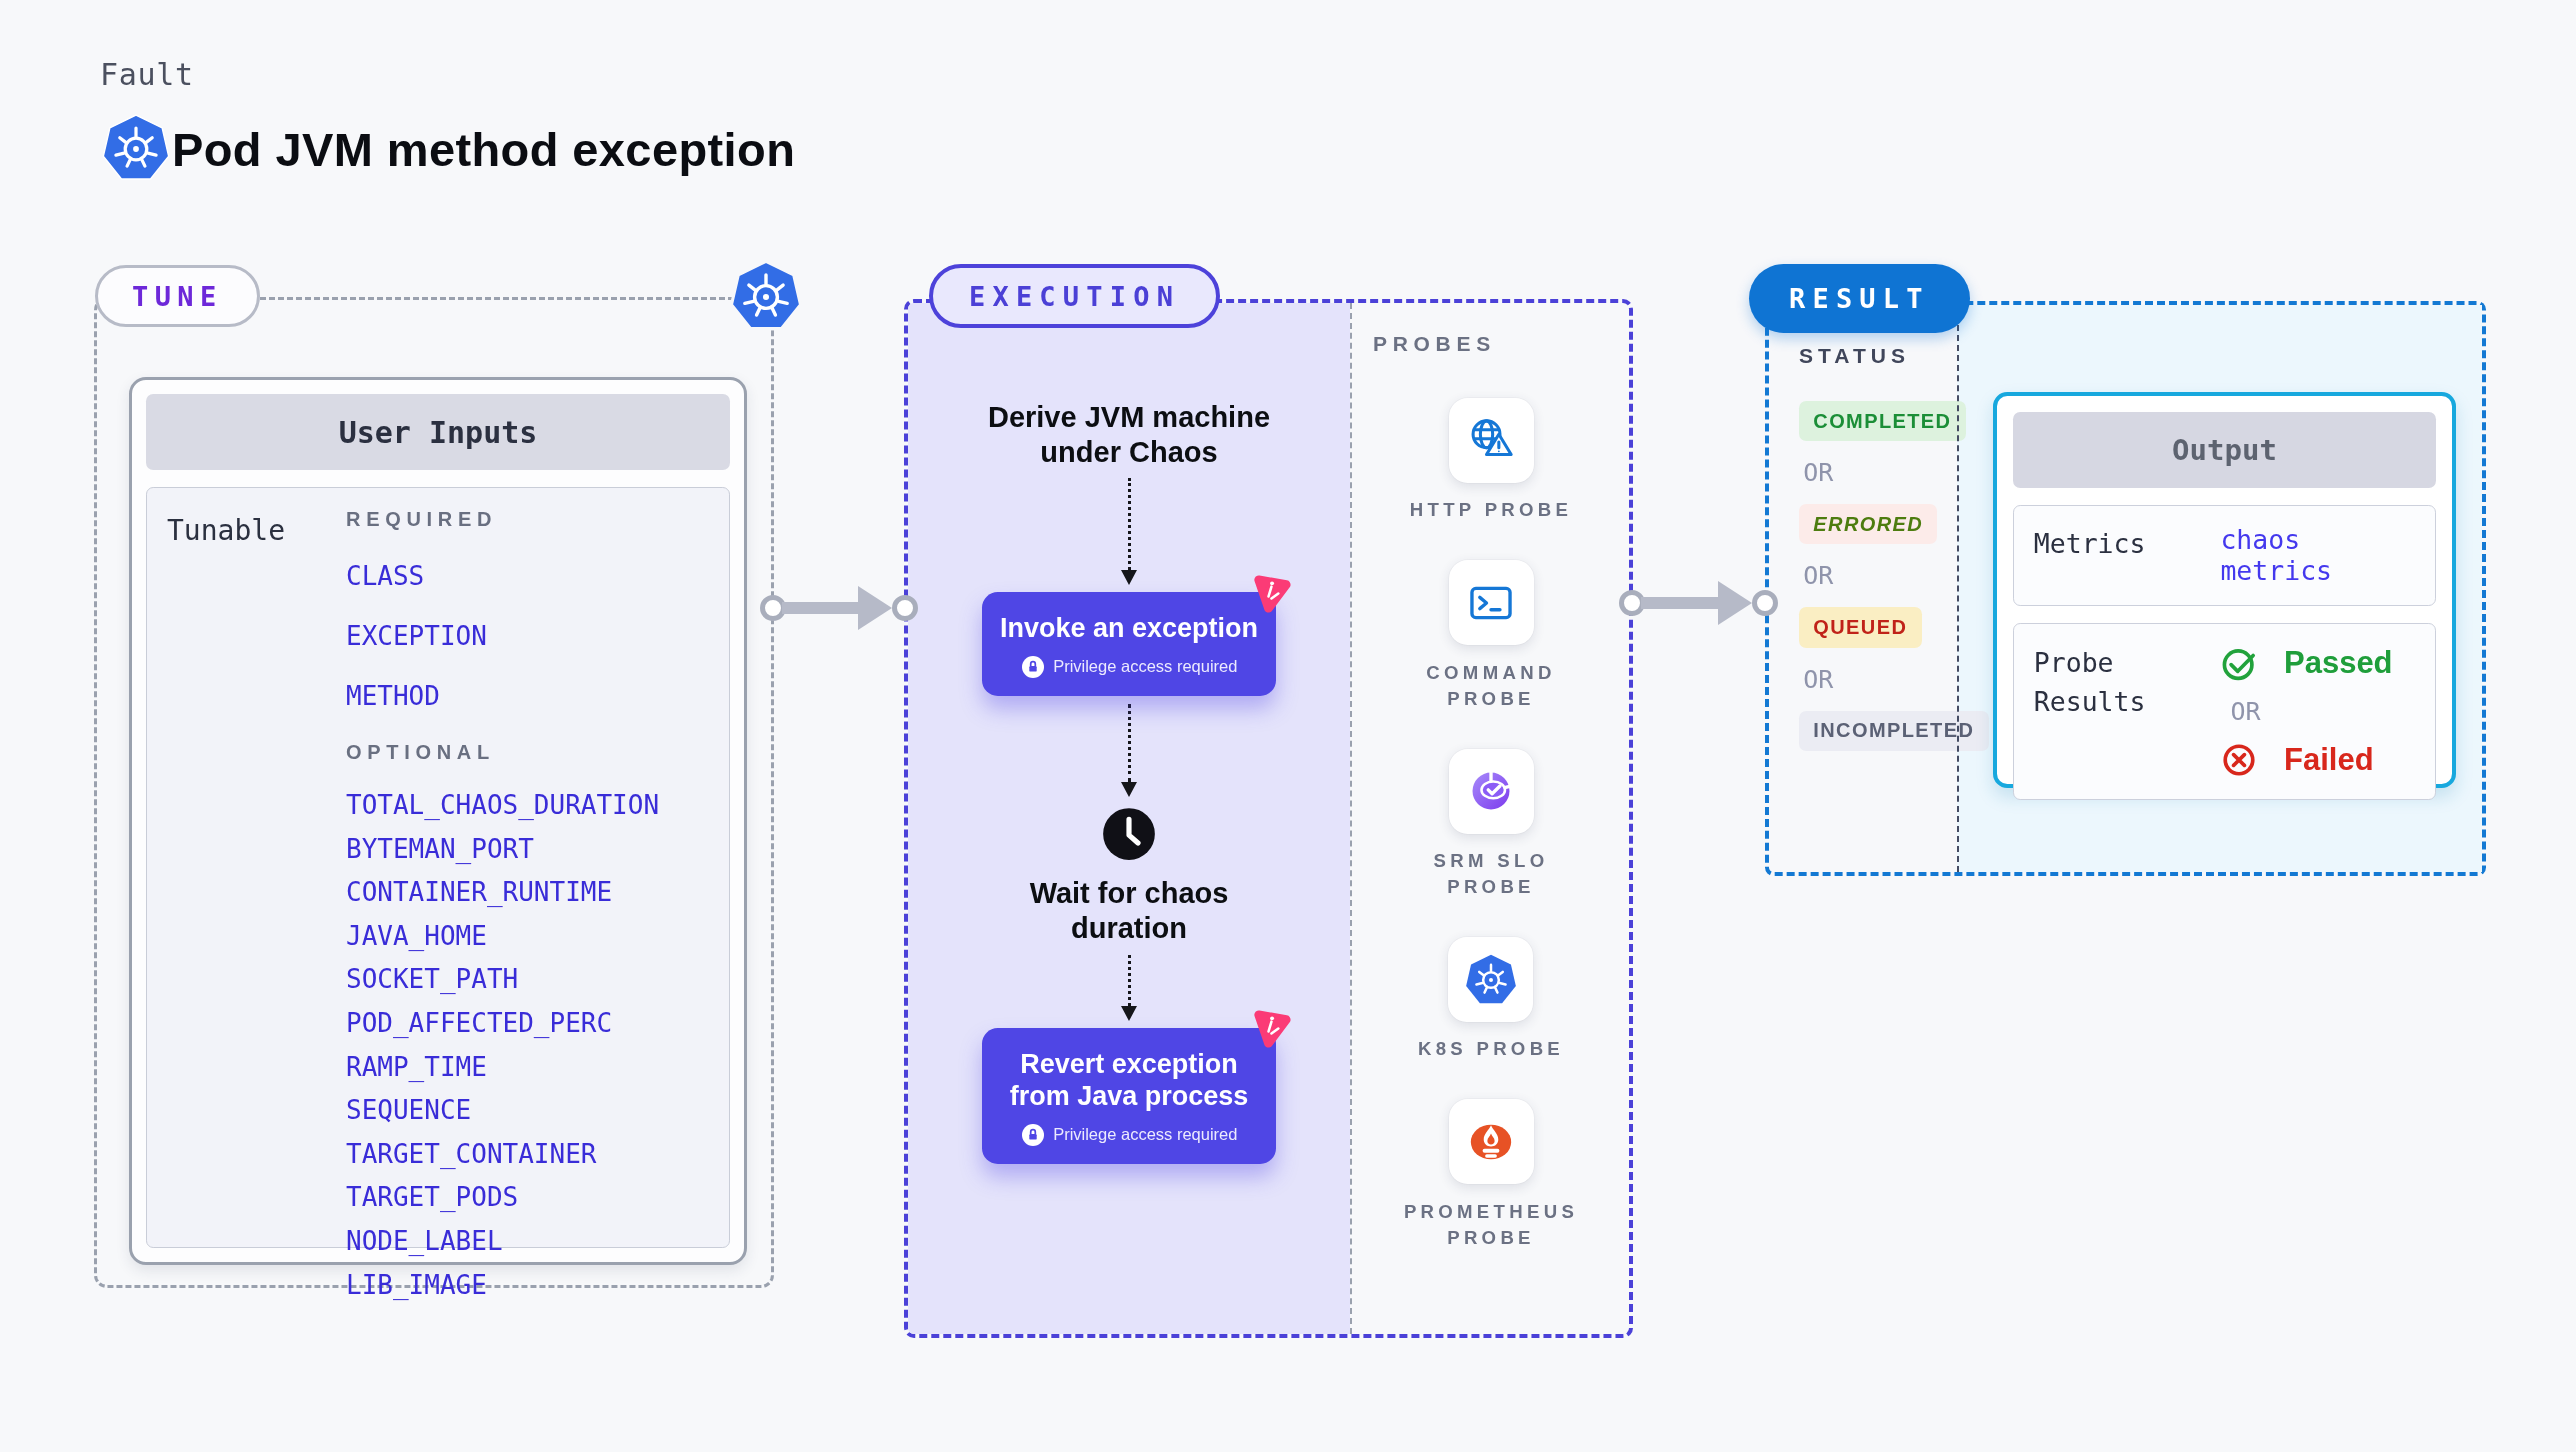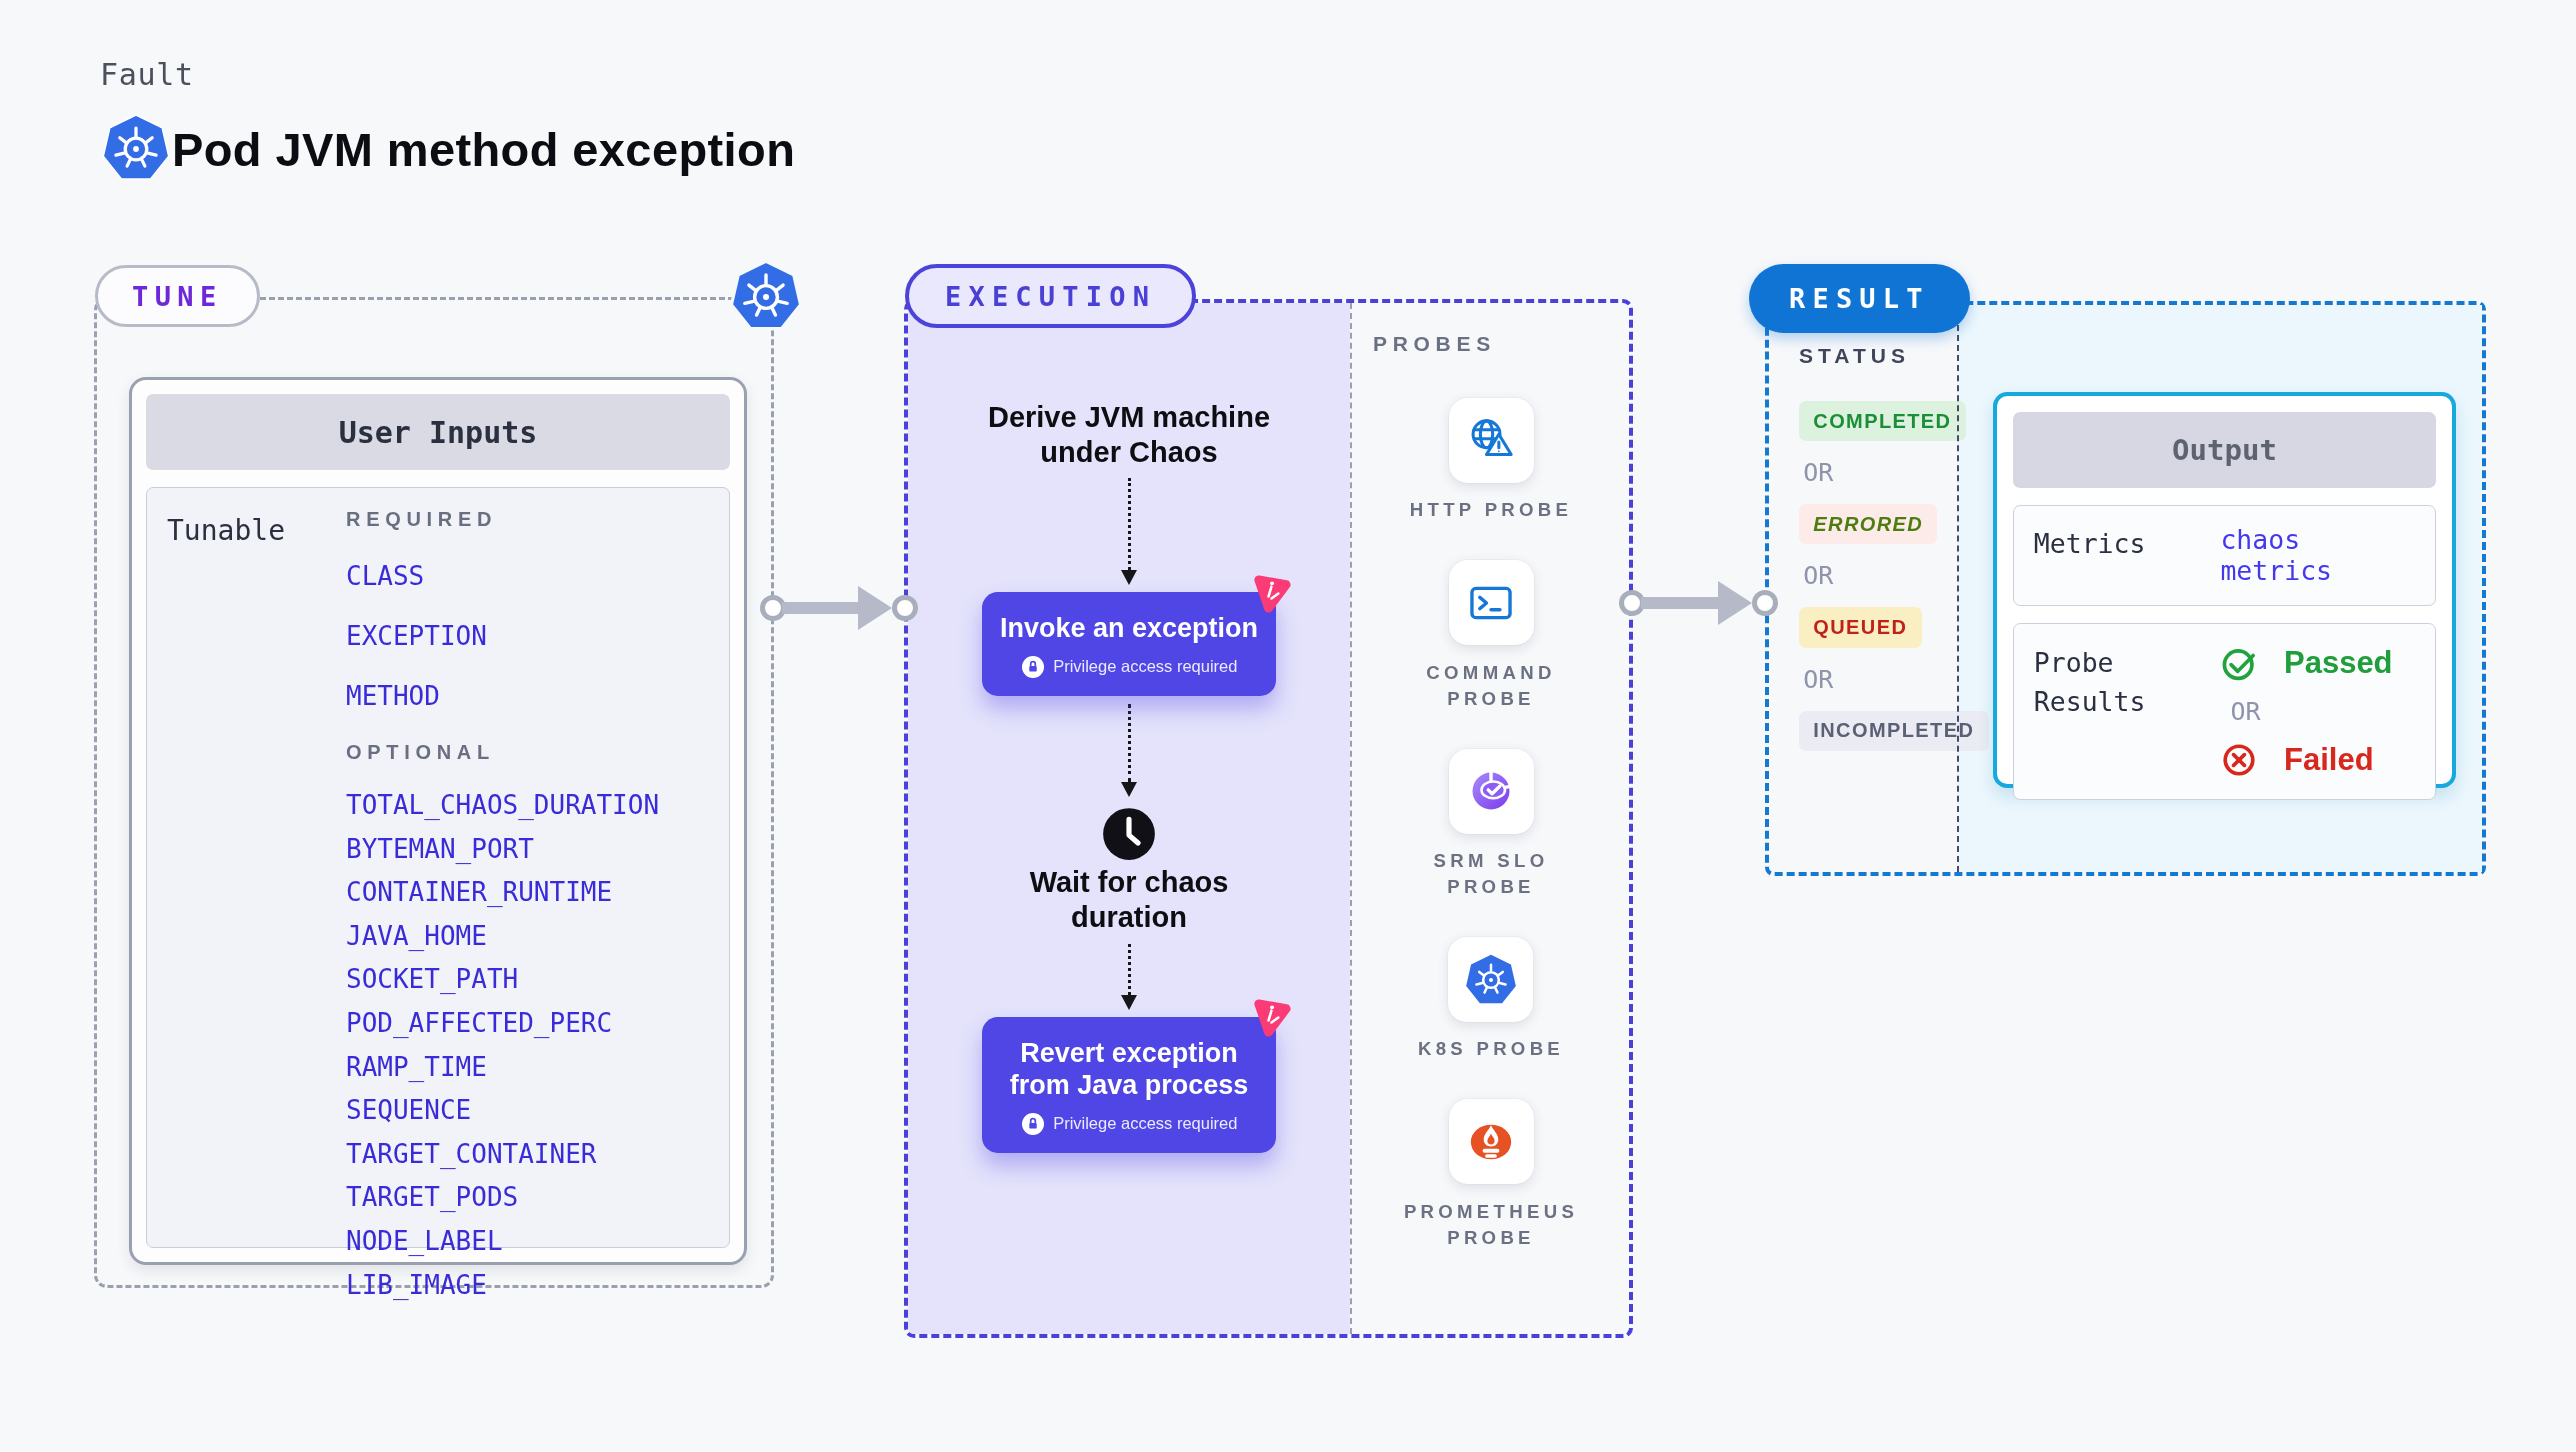--- a/index.html
+++ b/index.html
@@ -13,21 +13,21 @@
     font-size:30px;color:#4b505f;letter-spacing:0.7px;}
   .title-row{position:absolute;left:100px;top:113px;display:flex;align-items:center;}
   .k8s-logo{width:72px;height:72px;}
   .page-title{font-weight:700;font-size:47px;color:#0b0d12;letter-spacing:0.4px;}
 
   
   .pill{position:absolute;display:flex;align-items:center;justify-content:center;
     border-radius:50px;font-family:"DejaVu Sans Mono",monospace;font-weight:700;z-index:7;box-sizing:border-box;}
   .tune-pill{left:95px;top:265px;height:62px;padding:0 34px;background:#fcfcfe;
     border:3.6px solid #b7bbc7;color:#6d28d9;font-size:27px;letter-spacing:6.4px;}
-  .exec-pill{left:905px;top:264px;height:64px;padding:0 36px;background:#e9e8fd;
+  .exec-pill{left:929px;top:264px;height:64px;padding:0 36px;background:#e9e8fd;
     border:4.3px solid #4d42da;color:#4b40d6;font-size:27px;letter-spacing:7.2px;}
   .result-pill{left:1749px;top:264px;height:69px;padding:0 40px;background:#0f74d3;color:#fff;
     font-size:27px;letter-spacing:7.2px;box-shadow:0 5.7px 13px rgba(15,116,211,.30);}
 
   
   .tune-box{position:absolute;left:94px;top:297px;width:680px;height:991px;
     border:3.6px dashed #9aa1ae;border-radius:13px;box-sizing:border-box;}
   .tune-k8s{position:absolute;left:728px;top:259px;width:76px;height:76px;z-index:6;}
   .ui-card{position:absolute;left:129px;top:377px;width:618px;height:888px;background:#fdfdfe;
     border:3.6px solid #9aa1ae;border-radius:17px;padding:14px;box-sizing:border-box;
@@ -58,21 +58,21 @@
   #arrow2{left:1619px;top:577px;width:159px;height:52px;}
 
   
   .exec-box{position:absolute;left:904px;top:299px;width:729px;height:1039px;
     border:4.3px dashed #4b41d8;border-radius:10px;box-sizing:border-box;}
   .exec-fill{position:absolute;left:0;top:0;bottom:0;width:442px;background:#e4e3fb;
     border-radius:5.7px 0 0 5.7px;display:flex;flex-direction:column;align-items:center;}
   .derive-text,.wait-text{font-weight:700;font-size:29px;color:#0c0e12;text-align:center;
     line-height:1.2;white-space:pre-line;}
   .derive-text{margin-top:97px;}
-  .wait-text{margin-top:4px;}
+  .wait-text{margin-top:15px;}
   .v-arrow{display:flex;flex-direction:column;align-items:center;margin-top:8.6px;}
   .v-arrow .vline{width:0;border-left:3.6px dotted #15161a;flex:1;}
   .v-arrow .vhead{width:0;height:0;border-left:8.6px solid transparent;border-right:8.6px solid transparent;
     border-top:15.8px solid #15161a;}
   .chaos-btn{position:relative;width:265px;background:#4f46e5;border-radius:15.8px;color:#fff;text-align:center;
     padding:20px 14.3px 17px;box-shadow:0 13px 21.5px rgba(79,70,229,.35);z-index:2;margin-top:7.2px;}
   .btn-title{font-weight:700;font-size:27px;line-height:1.2;white-space:pre-line;}
   .btn-priv{margin-top:10px;display:flex;align-items:center;justify-content:center;gap:8.6px;
     font-size:16.5px;color:#eceafe;}
   .lock-icon{width:24px;height:24px;flex:none;}

